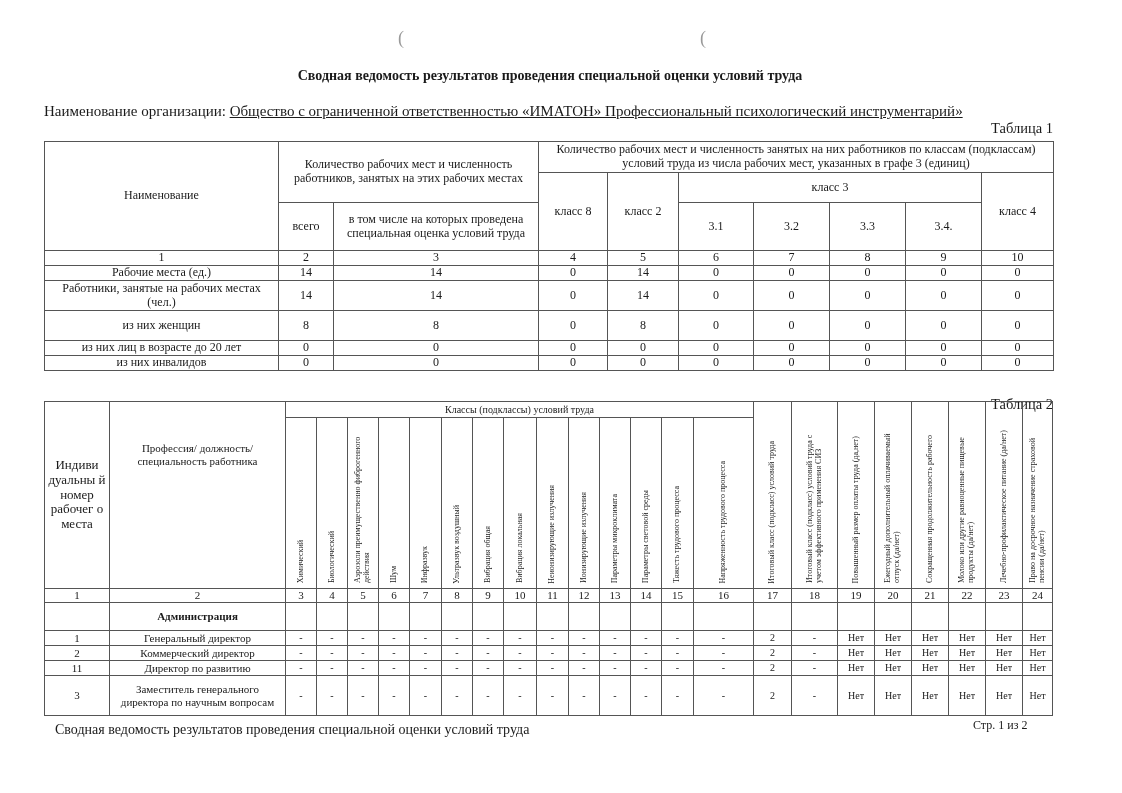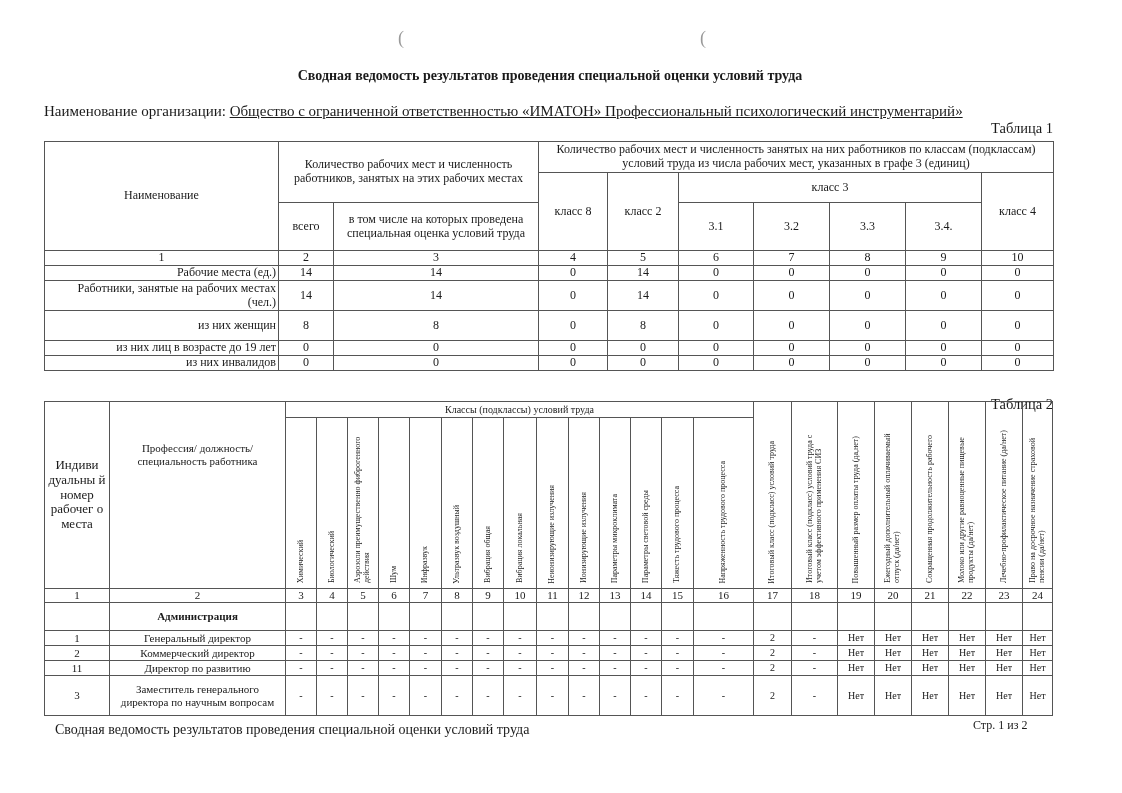--- a/index.html
+++ b/index.html
@@ -7,21 +7,21 @@
          font-family:"Liberation Serif", serif; color:#1a1a1a; }
   .abs { position:absolute; }
   .mark { position:absolute; top:28px; font-size:18px; color:#999; }
   .title { left:0; width:1100px; top:68px; text-align:center; font-weight:bold; font-size:14px; }
   .org { left:44px; top:103px; font-size:15px; white-space:nowrap; }
   .org .val { text-decoration:underline; }
   .tcap { font-size:14.5px; right:69px; }
   table { border-collapse:collapse; position:absolute; table-layout:fixed; }
   td { border:1px solid #555; padding:0 2px; text-align:center; vertical-align:middle; line-height:1.15; }
   #t1 { left:44px; top:141px; font-size:12px; }
-  #t1 td.lbl { text-align:right; }
+  #t1 td.lbl { text-align:center; }
   #t2 { left:44px; top:401px; font-size:11px; }
   #t2 td.vert { height:166px; padding:2px 0; vertical-align:bottom; }
   .vtext { writing-mode:vertical-rl; transform:rotate(180deg); font-size:8px; line-height:1.1;
            text-align:left; white-space:normal; max-height:160px; display:inline-block; }
   #t2 td.num { height:13px; font-size:11px; }
   #t2 td.dash { font-size:10px; }
   .footer { left:55px; top:722px; font-size:14px; }
   .pager { left:973px; top:718px; font-size:12px; }
 </style>
 </head>
@@ -116,21 +116,21 @@
         <td>8</td>
         <td>0</td>
         <td>8</td>
         <td>0</td>
         <td>0</td>
         <td>0</td>
         <td>0</td>
         <td>0</td>
       </tr>
       <tr style="height: 15px;">
-        <td class="lbl">из них лиц в возрасте до 19 лет</td>
+        <td class="lbl">из них лиц в возрасте до 20 лет</td>
         <td>0</td>
         <td>0</td>
         <td>0</td>
         <td>0</td>
         <td>0</td>
         <td>0</td>
         <td>0</td>
         <td>0</td>
         <td>0</td>
       </tr>

